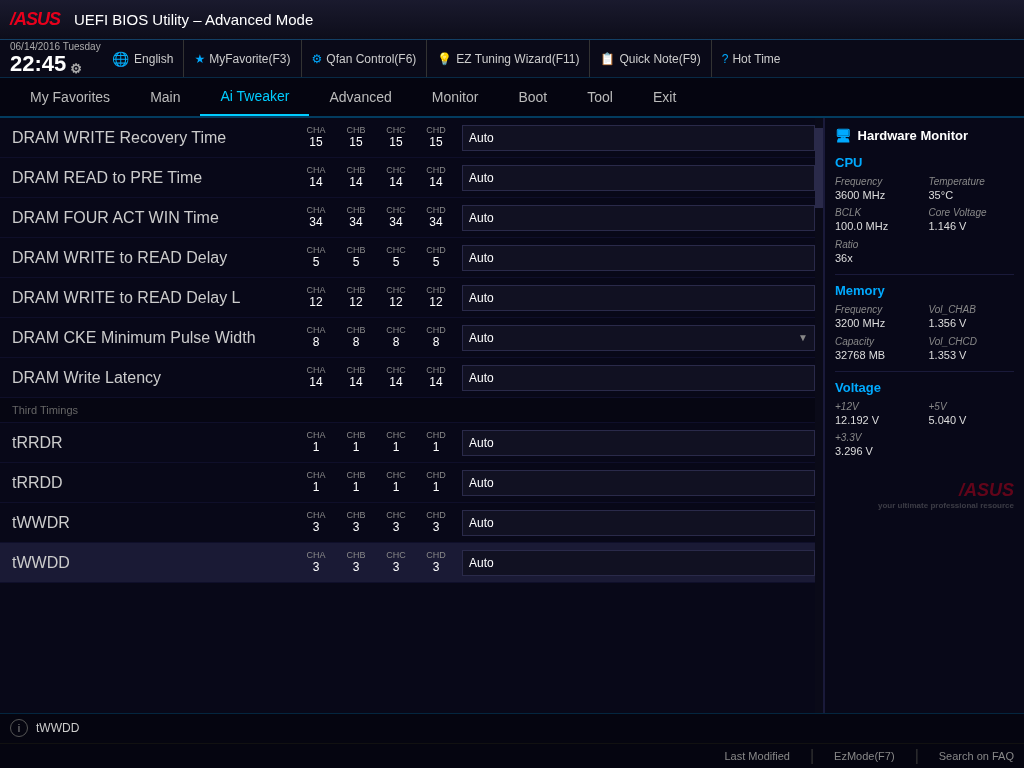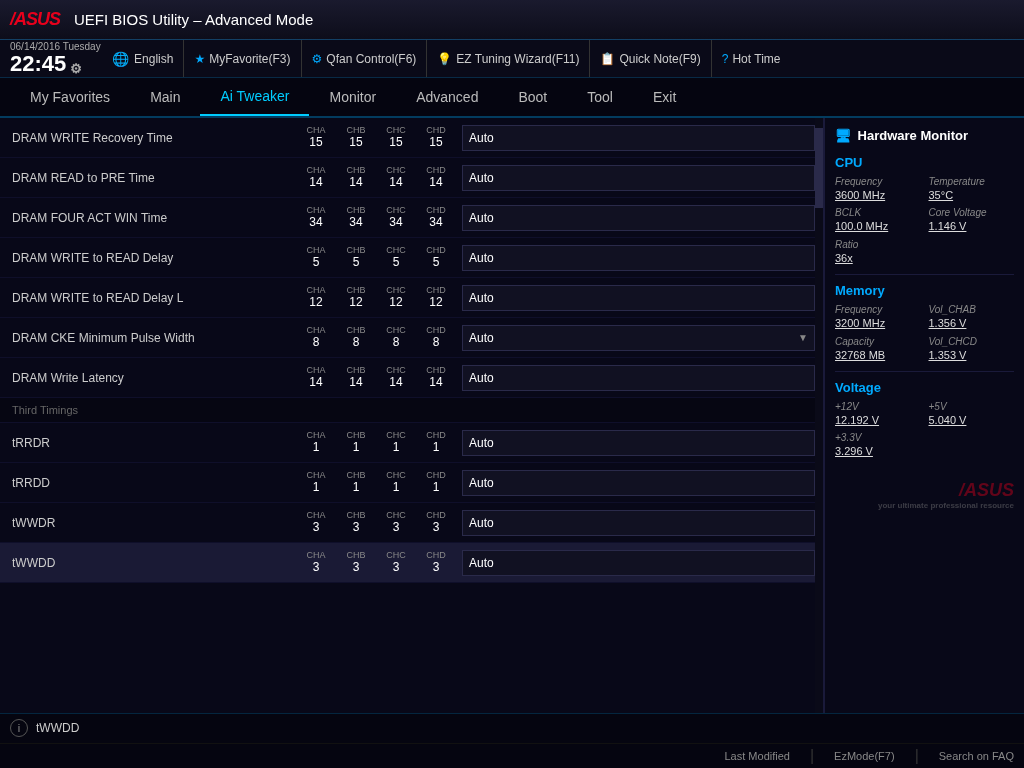--- a/index.html
+++ b/index.html
@@ -117,21 +117,21 @@
       align-items: center;
       min-height: 40px;
       border-bottom: 1px solid #0f0f2a;
       padding: 4px 8px;
     }
     .setting-row.active-row {
       background: #1a1a35;
     }
     .setting-label {
       width: 290px;
-      font-size: 12px;
+      font-size: 16px;
       color: #ccc;
       flex-shrink: 0;
       padding-left: 4px;
     }
     .setting-values {
       display: flex;
       gap: 4px;
       margin-right: 8px;
     }
     .channel-val {
@@ -207,21 +207,20 @@
     .hw-key {
       font-size: 10px;
       color: #888;
       line-height: 1.2;
       font-style: italic;
     }
     .hw-val {
       font-size: 11px;
       color: #ddd;
       line-height: 1.4;
-      text-decoration: underline;
     }
     .hw-divider {
       border: none;
       border-top: 1px solid #1a1a3a;
       margin: 8px 0;
     }
 
     
     #status-bar {
       background: #050510;
@@ -335,24 +334,24 @@
   <div class="nav-item">
     <span>My Favorites</span>
   </div>
   <div class="nav-item">
     <span>Main</span>
   </div>
   <div class="nav-item active">
     <span>Ai Tweaker</span>
   </div>
   <div class="nav-item">
+    <span>Advanced</span>
+  </div>
+  <div class="nav-item">
     <span>Monitor</span>
-  </div>
-  <div class="nav-item">
-    <span>Advanced</span>
   </div>
   <div class="nav-item">
     <span>Boot</span>
   </div>
   <div class="nav-item">
     <span>Tool</span>
   </div>
   <div class="nav-item">
     <span>Exit</span>
   </div>

